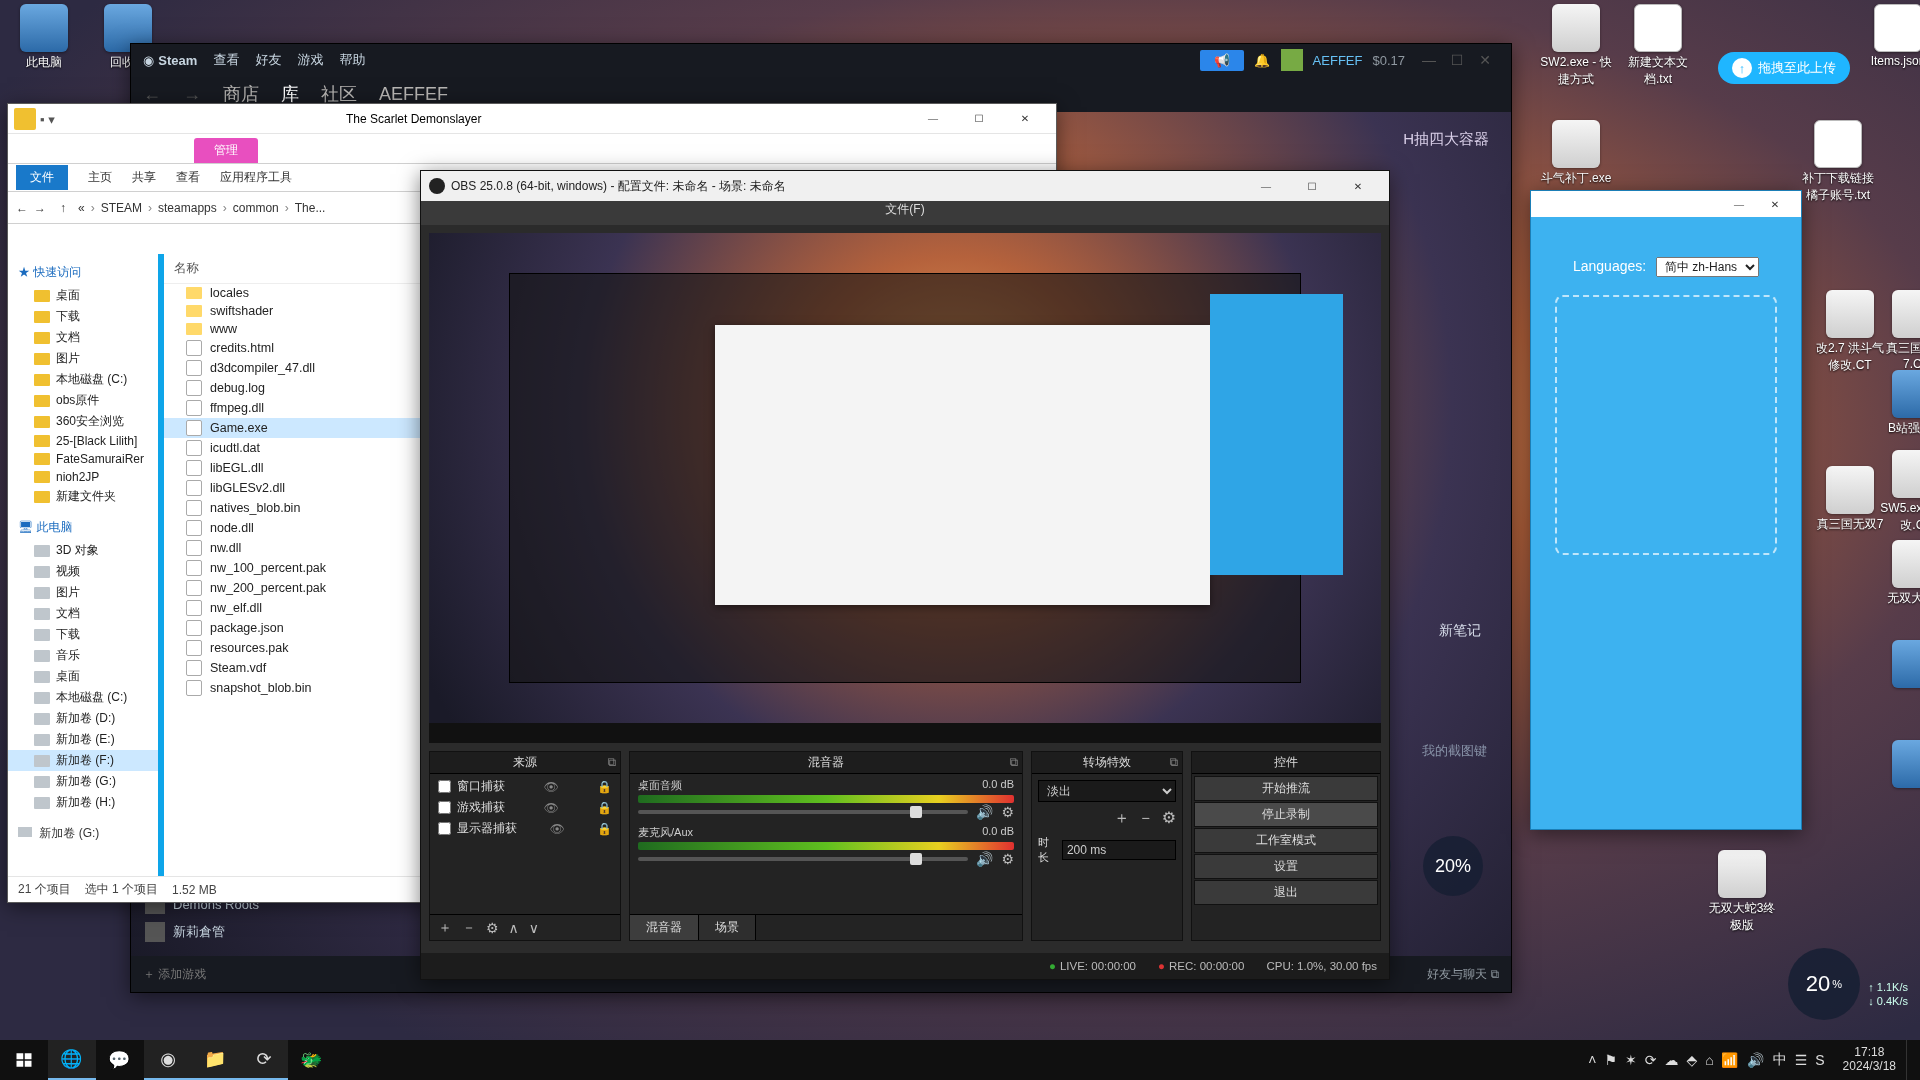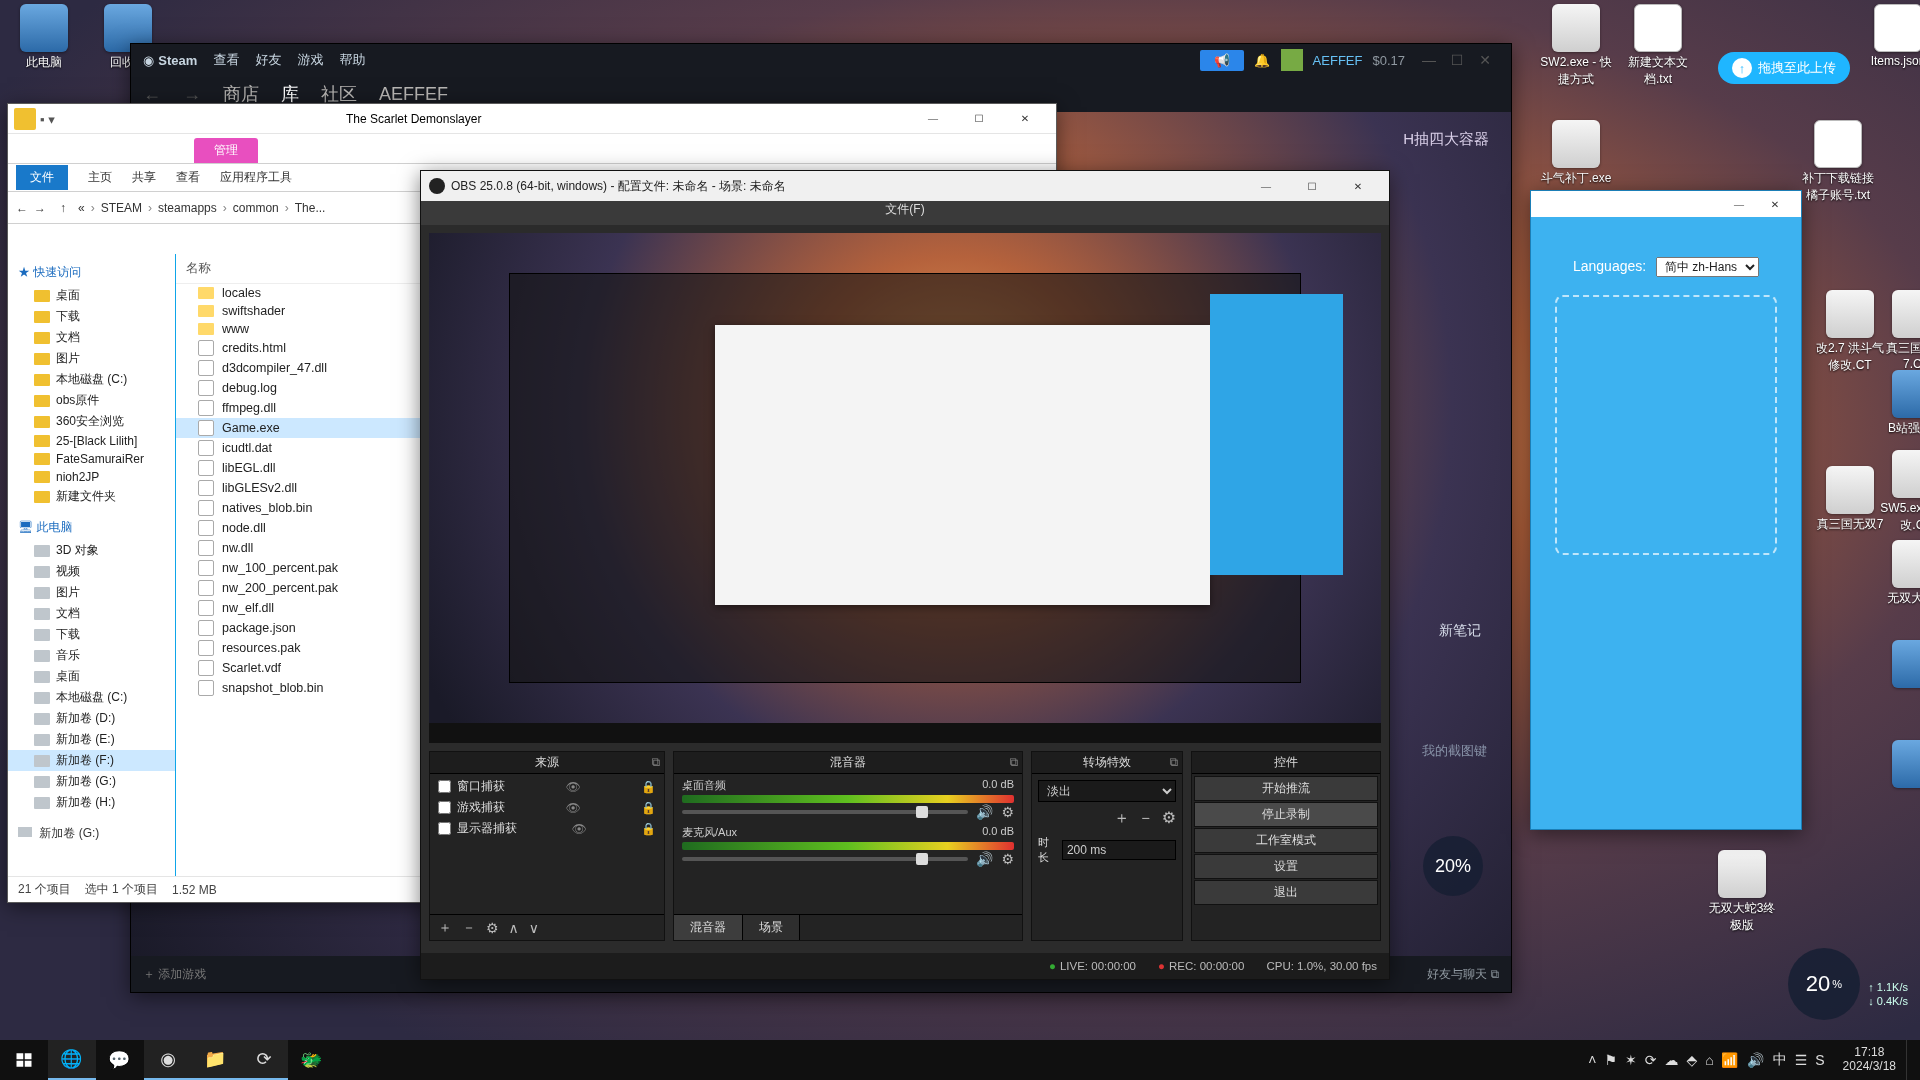--- a/index.html
+++ b/index.html
@@ -61,21 +61,21 @@
 #explorer .tabs div { padding:6px 14px; color:#333;}
 #explorer .tabs .mgmt { background:#e84fbf; color:#fff; border-radius:3px 3px 0 0; padding:4px 20px;
   margin-left:180px;}
 #explorer .ribbon { height:28px; display:flex; align-items:center; padding:0 8px; gap:20px;
   font-size:12px; color:#333; border-bottom:1px solid #d0d0d0;}
 #explorer .crumb { height:32px; display:flex; align-items:center; padding:0 8px; font-size:12px;
   border-bottom:1px solid #d0d0d0; color:#333;}
 #explorer .crumb .seg { padding:0 4px;}
 #explorer .crumb .gt { color:#888; padding:0 2px;}
 #explorer .main { position:absolute; top:150px; bottom:26px; left:0; right:0; display:flex;}
-#explorer .side { width:168px; border-right:1px solid #0ea5e9; overflow:auto; font-size:12px;
+#explorer .side { width:156px; border-right:6px solid #0ea5e9; overflow:auto; font-size:12px;
   color:#222; padding:6px 0;}
 #explorer .side .hdr { color:#1a6bbf; padding:4px 10px; font-size:12px;}
 #explorer .side .it { padding:2px 8px 2px 26px; display:flex; align-items:center; gap:6px;}
 #explorer .side .it.sel { background:#cce8ff;}
 #explorer .side .it .ic{ width:16px; height:12px; background:#f0c030; border-radius:1px;}
 #explorer .side .it .icdr{ width:16px; height:12px; background:#bfc6cc; border-radius:1px;}
 #explorer .files { flex:1; overflow:auto; font-size:12.5px; color:#222;}
 #explorer .files .head { padding:6px 10px; color:#555; border-bottom:1px solid #eee;}
 #explorer .files .f { padding:2px 10px 2px 22px; display:flex; align-items:center; gap:8px;}
 #explorer .files .f.sel { background:#cce8ff;}
@@ -98,21 +98,21 @@
 #obs .preview .mini2{ position:absolute; left:30%; top:18%; width:52%; height:55%;
   background:#f4f4f4; box-shadow:0 2px 8px rgba(0,0,0,.5);}
 #obs .preview .mini3{ position:absolute; right:4%; top:12%; width:14%; height:55%;
   background:#2fa5e6;}
 #obs .preview .pvtb { position:absolute; left:0; right:0; bottom:0; height:20px; background:#111;}
 #obs .panels { display:flex; height:190px; margin:0 8px; gap:8px;}
 #obs .panel { background:#232323; border:1px solid #111; position:relative; font-size:12px;}
 #obs .panel .pt { position:absolute; left:0; right:0; top:0; height:22px; background:#1d1d1d;
   display:flex; align-items:center; justify-content:center; border-bottom:1px solid #000;}
 #obs .panel .pt .pop { position:absolute; right:4px; top:3px; color:#888; font-size:12px;}
-#obs #p-src { width:236px;}
+#obs #p-src { width:192px;}
 #obs #p-src .list { position:absolute; top:22px; left:0; right:0; bottom:26px; padding:2px;}
 #obs #p-src .list .s { display:flex; align-items:center; gap:6px; padding:2px 6px;}
 #obs #p-src .list .s .eye{ margin-left:auto; color:#888;}
 #obs #p-src .tb { position:absolute; left:0; right:0; bottom:0; height:26px;
   display:flex; align-items:center; gap:10px; padding:0 8px; font-size:14px; color:#bbb;
   border-top:1px solid #000;}
 #obs #p-mix { flex:1;}
 #obs #p-mix .mix { position:absolute; top:22px; left:0; right:0; bottom:26px; padding:4px 8px;}
 #obs .chan { margin-bottom:6px;}
 #obs .chan .lbl { display:flex; font-size:11px; color:#ccc;}
@@ -235,20 +235,30 @@
     <div style="position:absolute;right:24px;top:630px;color:#8893a8;font-size:13px">我的截图键</div>
     <div class="circ">
       <b>20%</b>
     </div>
   </div>
   <div class="statusbar">
     <span style="color:#777">＋ <span>添加游戏</span></span>
     <span style="margin:0 auto;color:#8f98a0">⬇ <span>下载 - 1 个项目中的 1 项已完成</span></span>
     <span style="color:#8f98a0"><span>好友与聊天</span> ⧉</span>
   </div>
+  <div style="position:absolute;left:6px;bottom:46px;width:300px;color:#c7d5e0;font-size:13px">
+    <div style="padding:4px 8px;display:flex;align-items:center;gap:8px">
+      <span style="width:20px;height:20px;background:#555;display:inline-block"></span>
+      <span>Demons Roots</span>
+      </div>
+    <div style="padding:4px 8px;display:flex;align-items:center;gap:8px">
+      <span style="width:20px;height:20px;background:#555;display:inline-block"></span>
+      <span>新莉倉管</span>
+      </div>
+  </div>
 </div>
 
 <div id="explorer" class="win">
   <div class="titlebar">
     <div class="qat">
       <div class="ico"></div>
       <span>▪ ▾</span>
     </div>
     <span style="margin-left:330px">The Scarlet Demonslayer</span>
     <div class="wb">
@@ -464,21 +474,21 @@
           <div class="f">
             <span class="fi"></span>
             <span>package.json</span>
           </div>
           <div class="f">
             <span class="fi"></span>
             <span>resources.pak</span>
           </div>
           <div class="f">
             <span class="fi"></span>
-            <span>Scarlet.vdf</span>
+            <span>Steam.vdf</span>
           </div>
           <div class="f">
             <span class="fi"></span>
             <span>snapshot_blob.bin</span>
           </div>
         </div>
     </div>
   </div>
   <div class="status">
     <span>21 个项目</span>

